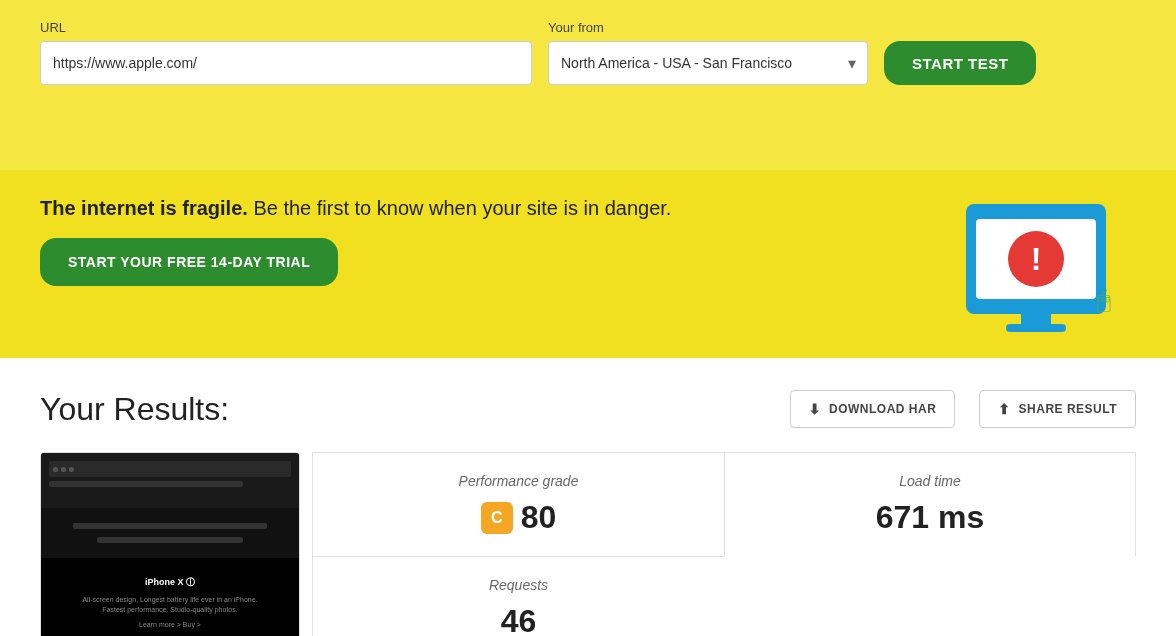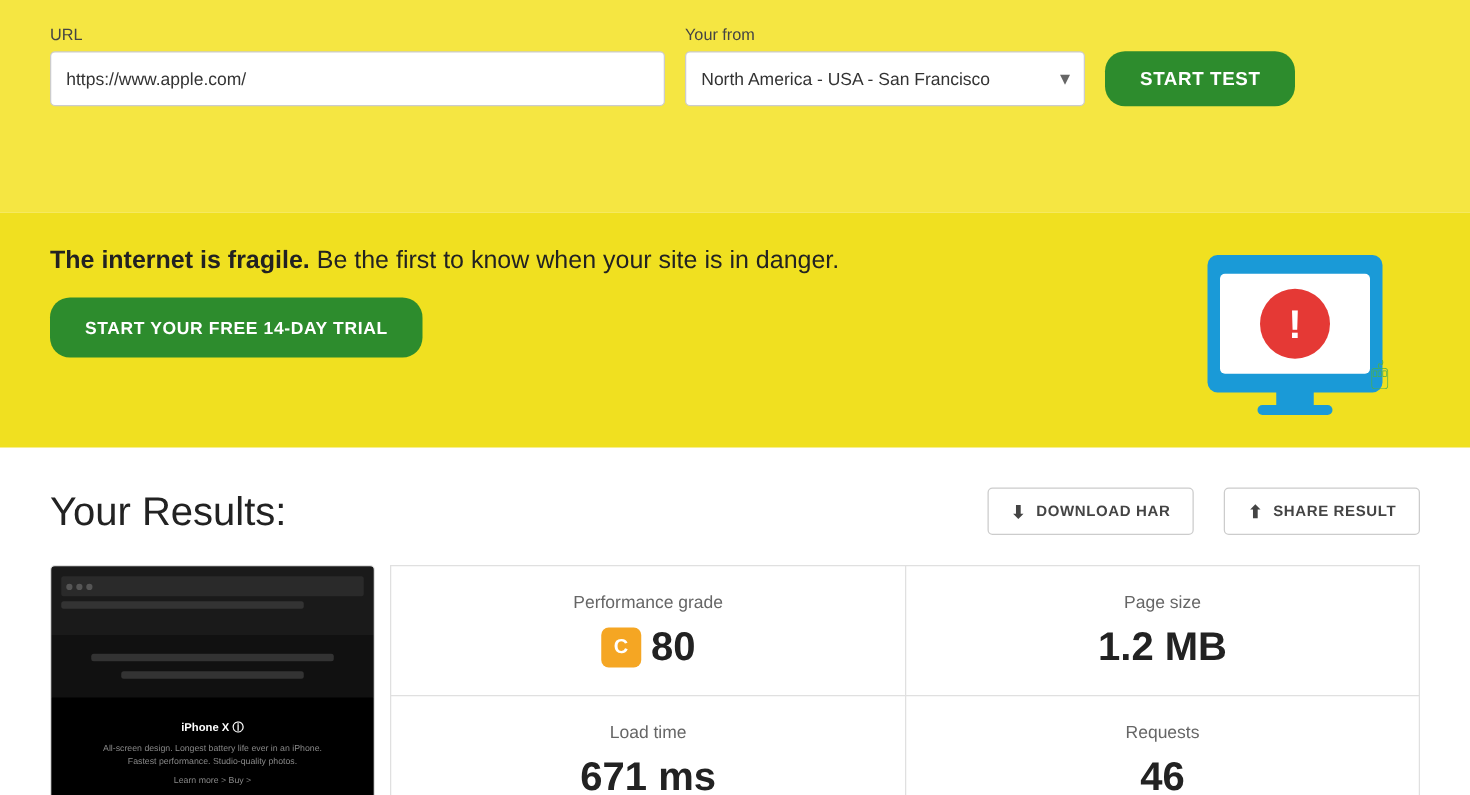--- a/index.html
+++ b/index.html
@@ -335,20 +335,21 @@
     }
 
     .metric-card:nth-child(1) { border-right: none; border-bottom: none; }
     .metric-card:nth-child(2) { border-bottom: none; }
     .metric-card:nth-child(3) { border-right: none; }
 
     .metric-label {
       font-size: 14px;
       color: #666;
       margin-bottom: 10px;
+      font-style: italic;
     }
 
     .metric-value {
       font-size: 32px;
       font-weight: bold;
       color: #222;
       display: flex;
       align-items: center;
       gap: 8px;
     }
@@ -453,26 +454,20 @@
     <div class="metrics-grid">
 
       <div class="metric-card">
         <div class="metric-label">Performance grade</div>
         <div class="metric-value">
           <div class="grade-badge">C</div>
           <span>80</span>
         </div>
       </div>
 
-      <div class="metric-card">
-        <div class="metric-label">Page size</div>
-        <div class="metric-value">
-          <span>1.2 MB</span>
-        </div>
-      </div>
 
       <div class="metric-card">
         <div class="metric-label">Load time</div>
         <div class="metric-value">
           <span>671 ms</span>
         </div>
       </div>
 
       <div class="metric-card">
         <div class="metric-label">Requests</div>

